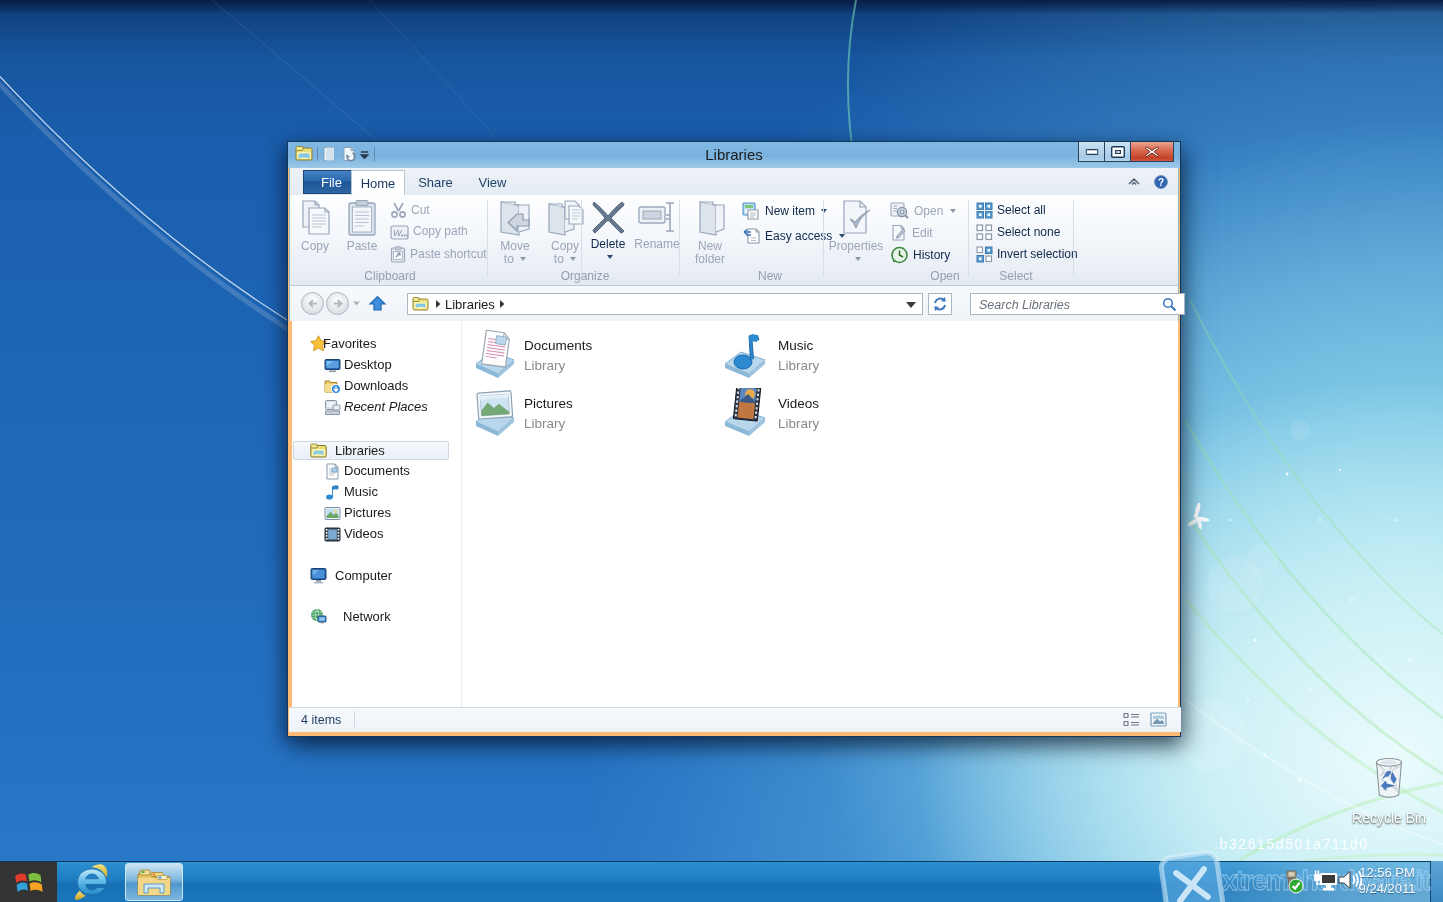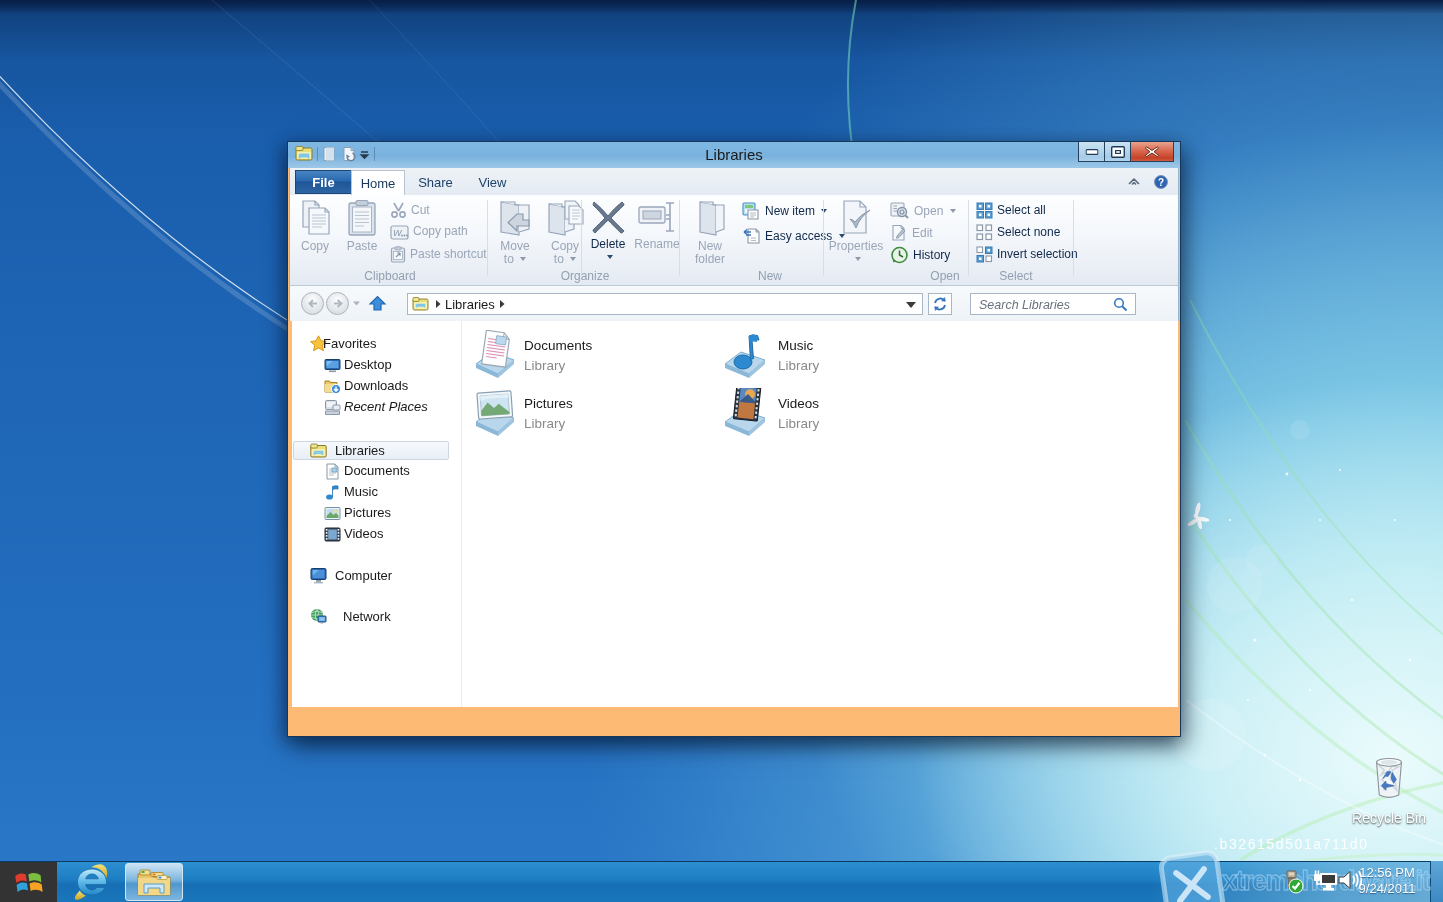--- a/index.html
+++ b/index.html
@@ -39,21 +39,21 @@
      background:linear-gradient(180deg,#7fb8e2 0%, #7ab2de 55%, #8abce2 75%, #9dc8e8 100%); }
   #title { position:absolute; top:4px; left:0; width:892px; text-align:center; font-size:15px; color:#1a1a1a; }
   #qat { position:absolute; left:5px; top:2px; height:22px; }
   #caps { position:absolute; top:0; right:6px; height:20px; display:flex; }
   .cap { width:27px; height:20px; border:1px solid #26425e; border-top:none; background:linear-gradient(180deg,#cce2f2,#a6cbe8 80%,#b4d4ec); position:relative; margin-left:-1px;}
   .cap.close { width:44px; background:linear-gradient(180deg,#e8a38f 0%,#d96a50 45%,#c44227 85%, #cf5b41 100%); }
   .cap svg { position:absolute; left:50%; top:50%; transform:translate(-50%,-50%); }
   
   #tabrow { position:absolute; left:1px; top:26px; width:890px; height:27px; background:linear-gradient(180deg,#eef2f7,#e4ebf3); border-left:1px solid #9ab6cc; border-right:1px solid #9ab6cc;}
   .tab { position:absolute; top:2px; height:25px; line-height:25px; font-size:13px; color:#1e4268; text-align:center; }
-  #tab-file { left:5px; top:2px; height:24px; line-height:24px; width:57px; background:linear-gradient(180deg,#4884c4 0%,#2a69ae 45%,#1e5596 50%,#2e66a4 100%); color:#fff; border:1px solid #1c4676;font-weight:bold; }
+  #tab-file { left:13px; top:2px; height:24px; line-height:24px; width:57px; background:linear-gradient(180deg,#4884c4 0%,#2a69ae 45%,#1e5596 50%,#2e66a4 100%); color:#fff; border:1px solid #1c4676; }
   #tab-home { left:61px; width:54px; background:#ffffff; border:1px solid #b9c6d2; border-bottom:none; color:#17375e; }
   #tab-share { left:117px; width:57px; }
   #tab-view { left:174px; width:57px; }
   #ribright { position:absolute; right:8px; top:7px; }
   
   #ribbon { position:absolute; left:1px; top:53px; width:890px; height:91px;
     background:linear-gradient(180deg,#fdfeff 0%, #f4f7fb 45%, #e9eef5 85%, #e4eaf2 100%);
     border-left:1px solid #9ab6cc; border-right:1px solid #9ab6cc; border-bottom:1px solid #b9c9d6; }
   .grplabel { position:absolute; top:74px; font-size:12px; color:#93a0b2; text-align:center; }
   .vsep { position:absolute; top:5px; height:76px; width:1px; background:#d8dee6; }
@@ -64,21 +64,21 @@
   .dk { color:#10294a; }
   .caret { display:inline-block; margin-left:3px; width:0; height:0; border-left:3.5px solid transparent; border-right:3.5px solid transparent; border-top:4px solid #8e9aab; vertical-align:2px;}
   .caret.d { border-top-color:#2d4a70; }
   
   #addrrow { position:absolute; left:1px; top:144px; width:890px; height:35px; background:linear-gradient(180deg,#f7fafc,#eef3f8);
     border-left:1px solid #9ab6cc; border-right:1px solid #9ab6cc; }
   .navcirc { position:absolute; top:6px; width:23px; height:23px; border-radius:50%;
      background:radial-gradient(circle at 50% 35%, #ffffff 0%, #e8ecf0 45%, #cfd6dd 100%); border:1px solid #aab4bd; }
   #addrbox { position:absolute; left:117px; top:7px; width:516px; height:22px; background:#fff; border:1px solid #a9b6c4; }
   #refreshbtn { position:absolute; left:638px; top:7px; width:24px; height:22px; background:#fff; border:1px solid #a9b6c4; }
-  #searchbox { position:absolute; left:680px; top:7px; width:166px; height:22px; background:#fff; border:1px solid #a9b6c4; }
+  #searchbox { position:absolute; left:680px; top:7px; width:215px; height:22px; background:#fff; border:1px solid #a9b6c4; }
   #searchbox span { position:absolute; left:8px; top:4px; font-size:12.5px; font-style:italic; color:#68717c; }
   
   #main { position:absolute; left:4px; top:179px; width:886px; height:386px; background:#ffffff; }
   #navsep { position:absolute; left:169px; top:0; width:1px; height:386px; background:#e8ecf1; }
   .nitem { position:absolute; font-size:13px; color:#1a1a1a; white-space:nowrap; }
   .nico { position:absolute; width:17px; height:17px; }
   #navsel { position:absolute; left:1px; top:120px; width:156px; height:19px; border:1px solid #cfd8e2; border-radius:2px;
      background:linear-gradient(180deg,#f6f9fc,#e9eff6); }
   .itemlabel { position:absolute; font-size:13.5px; color:#1a1a1a; }
   .itemsub { position:absolute; font-size:13.5px; color:#8a8a8a; }
@@ -679,13 +679,27 @@
             <rect x="27" y="19.5" width="2" height="2.4"></rect>
             <rect x="27" y="24" width="2" height="2.4"></rect>
             <rect x="27" y="28.5" width="2" height="2.4"></rect>
             <rect x="27" y="33" width="2" height="2.4"></rect>
           </g>
       </g>
     </svg>
     <div class="itemlabel" style="left:486px;top:75px;">Videos</div>
     <div class="itemsub" style="left:486px;top:95px;">Library</div>
   </div>
+  <div id="statusbar">
+    <span class="cnt">4 items</span>
+    <span class="sep1"></span>
+    <svg id="stico" width="44" height="16" viewBox="0 0 44 16">
+      <g stroke="#6a7684" stroke-width="1.2" fill="none">
+        <rect x="1" y="1.5" width="4" height="4" rx="0.8"></rect>
+          <rect x="1" y="9.5" width="4" height="4" rx="0.8"></rect>
+        <path d="M 8 2.5 L 16 2.5 M 8 5 L 16 5 M 8 10.5 L 16 10.5 M 8 13 L 16 13"></path>
+      </g>
+      <rect x="28" y="1" width="15" height="13" rx="1" fill="#eef3f7" stroke="#7aa0c0" stroke-width="1.2"></rect>
+      <path d="M 30 11 L 34 6.5 L 37 9.5 L 39 8 L 41 10.5 L 41 12 L 30 12 Z" fill="#7898b0"></path>
+      <path d="M 30 4 Q 36 3 41 4 L 41 7 Q 36 6 30 7 Z" fill="#a8c8dc"></path>
+    </svg>
+  </div>
 </div>
 
 </body></html>

